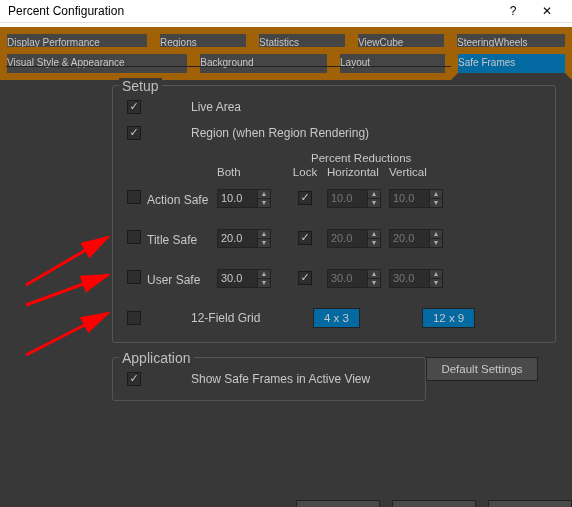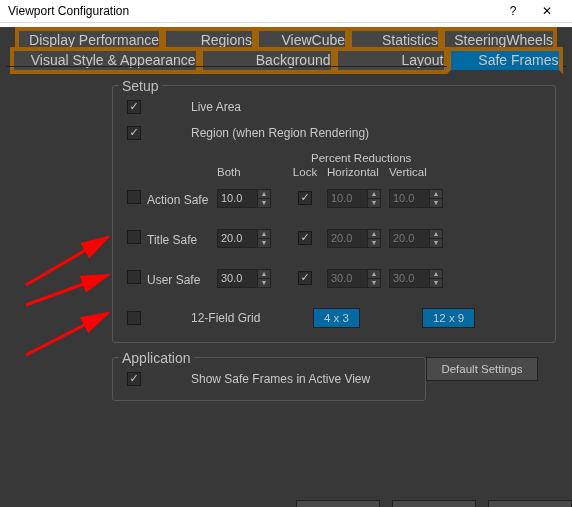--- a/index.html
+++ b/index.html
@@ -43,28 +43,28 @@
   }
   .tabrow {
     position: absolute;
     width: 100%;
     display: flex;
     justify-content: center;
   }
   .tabrow1 { top: 0; }
   .tabrow2 { top: 20px; }
   .tab {
-    border: 4px solid #a16207;
+    border: 7px solid #a16207;
     background: #454545;
     color: #c8c8c8;
     height: 19px;
     line-height: 18px;
-    text-align: right;
+    text-align: left;
     margin-left: -1px;
-    font-size: 14px;
+    font-size: 10px;
     cursor: pointer;
   }
   .tab:first-child { margin-left: 0; }
   .tab.active {
     background: #0369a1;
     border-bottom-color: #383838;
     z-index: 3;
     position: relative;
   }
   .tabline {
@@ -232,37 +232,37 @@
   
   .hdr-percent {
     font-size: 11.5px;
     margin: 6px 0 2px 184px;
   }
 </style>
 </head>
 <body>
 
 <div class="titlebar">
-  <span class="title">Viewport Configuration</span>
+  <span class="title">Percent Configuration</span>
   <div class="btn">
       <span>?</span>
     </div>
   <div class="btn">
       <span>✕</span>
     </div>
 </div>
 
 <div class="body">
 
   <div class="tabs">
     <div class="tabrow tabrow1" id="tabrow1">
         <div class="tab" style="width: 140px;">Display Performance</div>
         <div class="tab" style="width: 86px;">Regions</div>
+        <div class="tab" style="width: 86px;">Statistics</div>
         <div class="tab" style="width: 86px;">ViewCube</div>
-        <div class="tab" style="width: 86px;">Statistics</div>
         <div class="tab" style="width: 108px;">SteeringWheels</div>
       </div>
     <div class="tabrow tabrow2" id="tabrow2">
         <div class="tab" style="width: 182px;">Visual Style &amp; Appearance</div>
         <div class="tab" style="width: 128px;">Background</div>
         <div class="tab" style="width: 106px;">Layout</div>
         <div class="tab active" style="width: 108px;">Safe Frames</div>
       </div>
     <div class="tabline" style="top:39px;"></div>
   </div>

